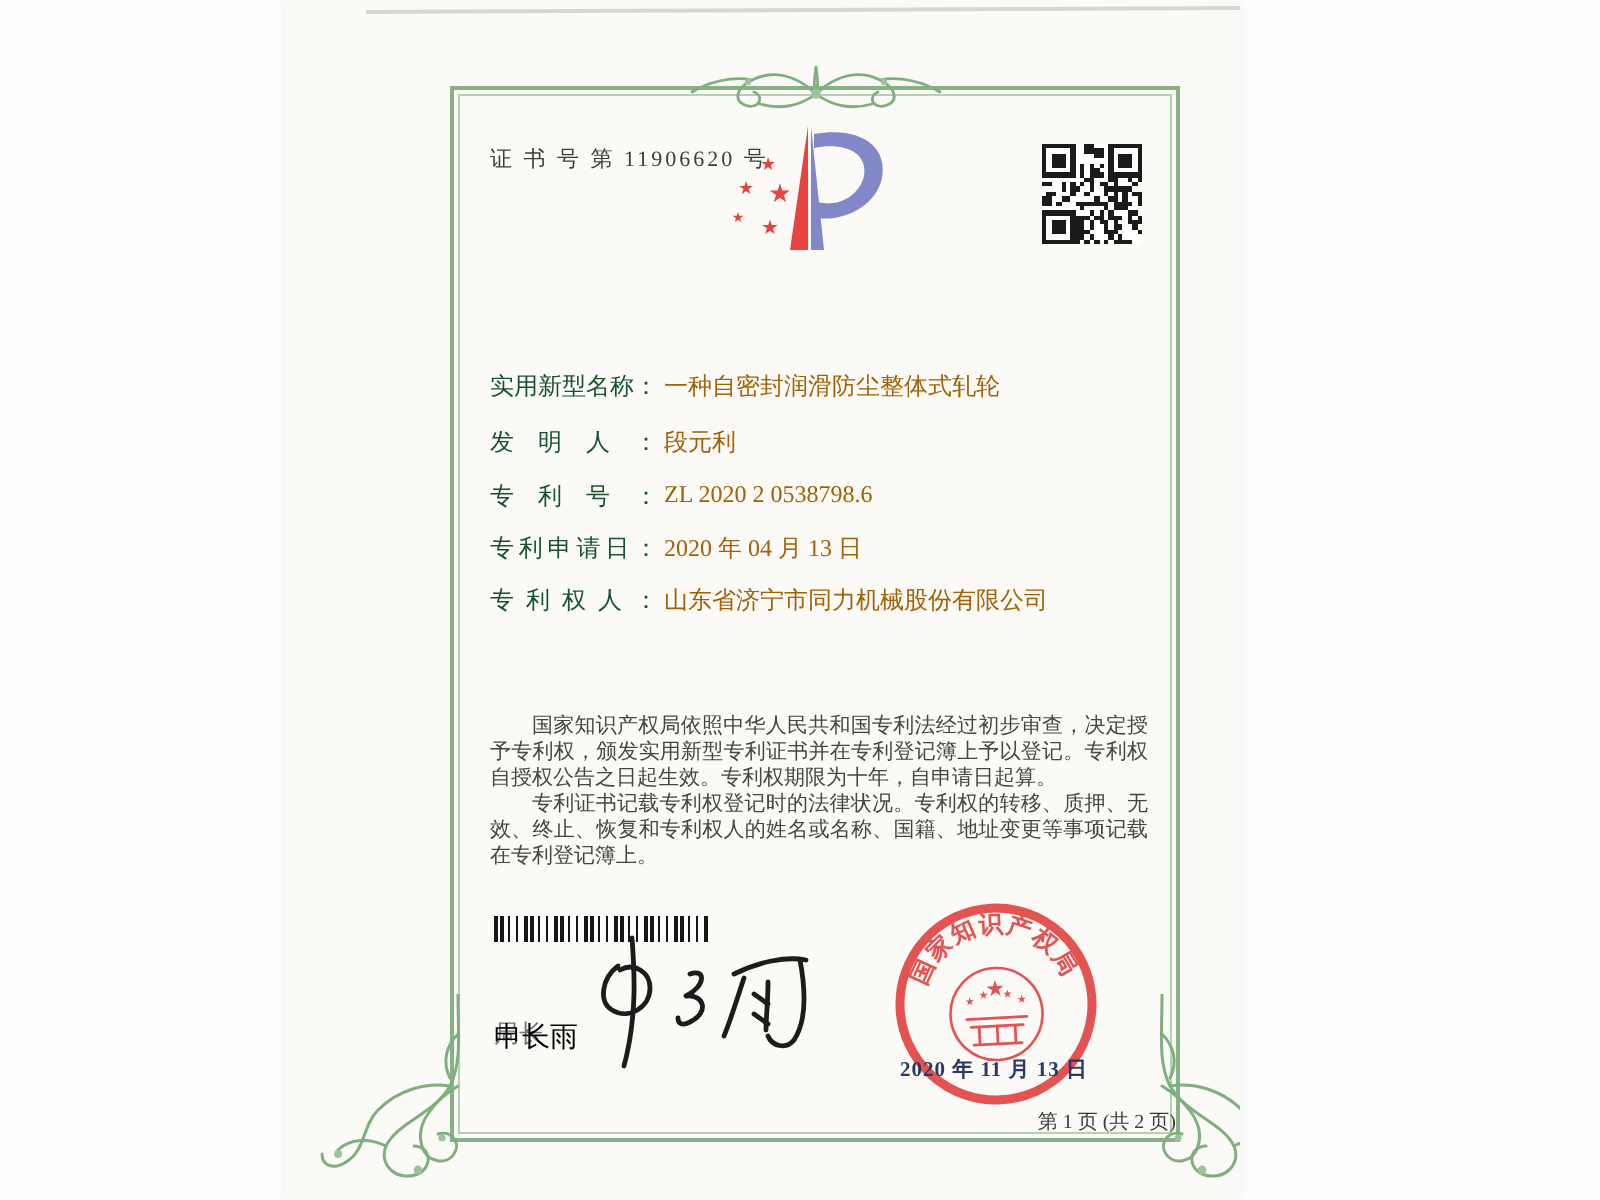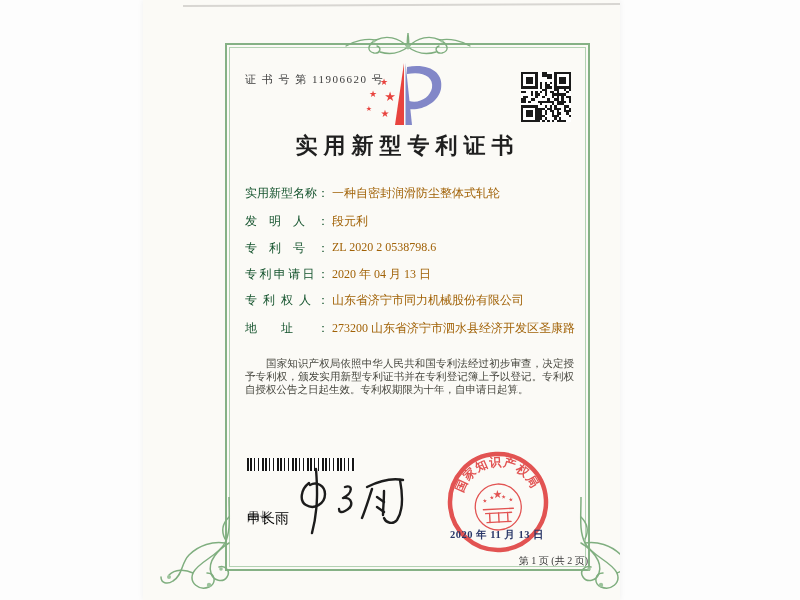--- a/index.html
+++ b/index.html
@@ -553,21 +553,20 @@
           <div class="b"></div>
           <div></div>
           <div class="b"></div>
           <div class="b"></div>
           <div class="b"></div>
           <div class="b"></div>
           <div></div>
           <div></div>
         </div>
 
-      <div class="title">实用新型专利证书</div>
 
       <div class="frow" style="top:140px;">
         <span class="flabel">实用新型名称：</span>
         <span class="fvalue">一种自密封润滑防尘整体式轧轮</span>
       </div>
       <div class="frow" style="top:168px;">
         <span class="flabel">发明人：</span>
         <span class="fvalue">段元利</span>
       </div>
       <div class="frow" style="top:195px;">
@@ -575,27 +574,24 @@
         <span class="fvalue">ZL 2020 2 0538798.6</span>
       </div>
       <div class="frow" style="top:221px;">
         <span class="flabel">专利申请日：</span>
         <span class="fvalue">2020 年 04 月 13 日</span>
       </div>
       <div class="frow" style="top:247px;">
         <span class="flabel">专利权人：</span>
         <span class="fvalue">山东省济宁市同力机械股份有限公司</span>
       </div>
-      <div class="frow" style="top:275px;">
-        <span class="flabel">地址：</span>
-        <span class="fvalue">273200 山东省济宁市泗水县经济开发区圣康路</span>
-      </div>
 
       <div class="legal">
         <p>国家知识产权局依照中华人民共和国专利法经过初步审查，决定授予专利权，颁发实用新型专利证书并在专利登记簿上予以登记。专利权自授权公告之日起生效。专利权期限为十年，自申请日起算。</p>
+        <p>专利证书记载专利权登记时的法律状况。专利权的转移、质押、无效、终止、恢复和专利权人的姓名或名称、国籍、地址变更等事项记载在专利登记簿上。</p>
       </div>
 
       <div class="barcode"></div>
 
       <div class="director-label">局长</div>
       <div class="director-name">申长雨</div>
 
       <svg class="sig" viewBox="0 0 158 78">
         <g stroke="#1c1c1c" stroke-width="2.4" fill="none" stroke-linecap="round" stroke-linejoin="round">
           <path d="M30,20 C22,26 20,38 27,42 C35,47 46,41 46,31 C46,23 38,18 31,22"></path>

